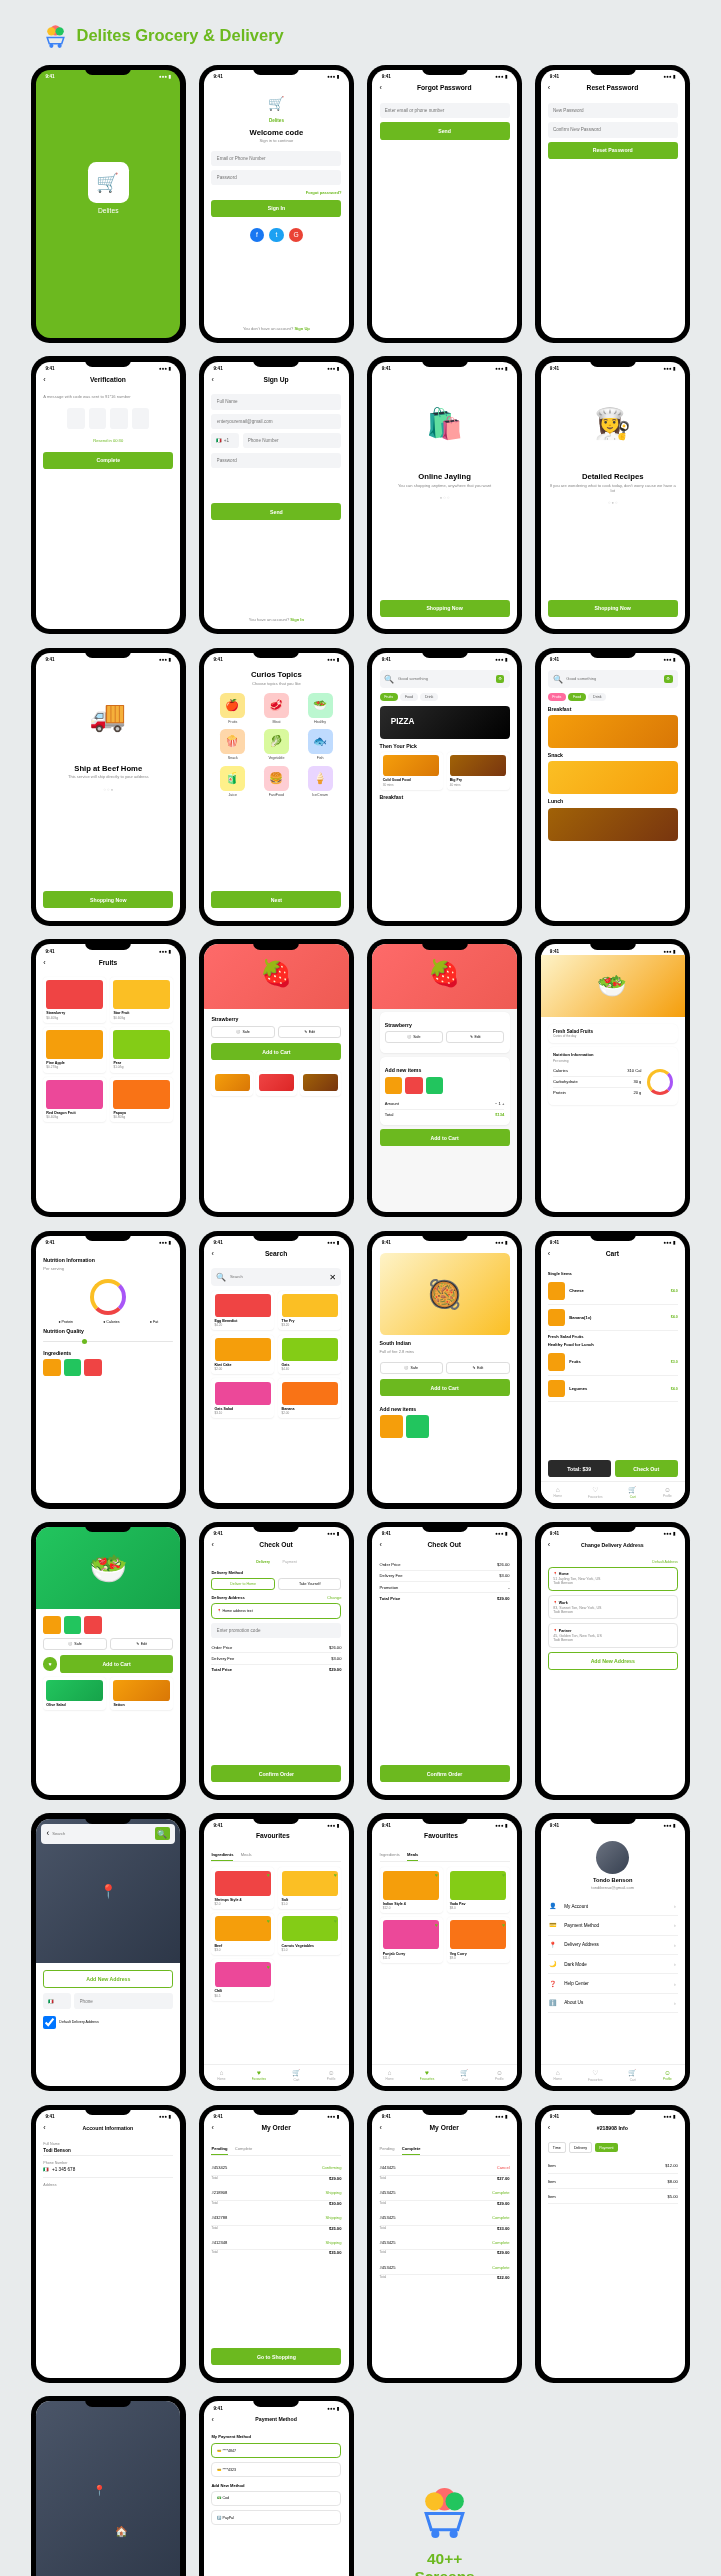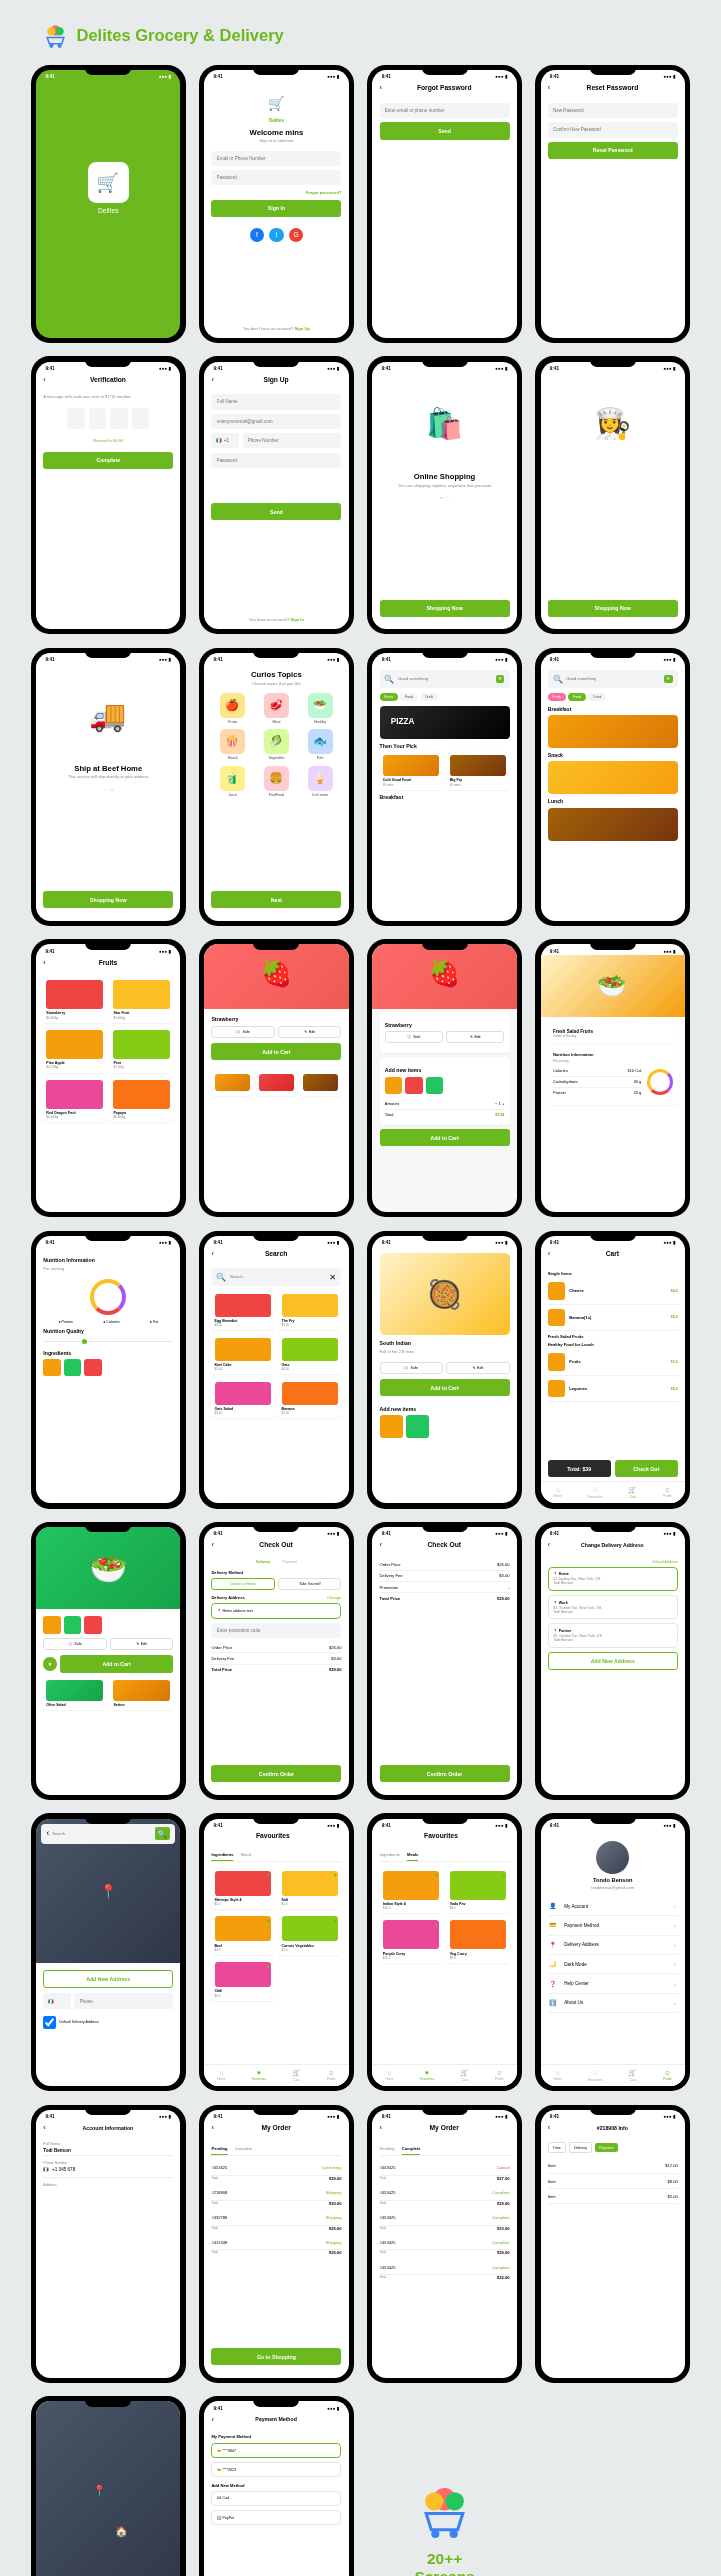--- a/index.html
+++ b/index.html
@@ -132,21 +132,21 @@
 
 <div class="phone">
       <div class="screen">
   <div class="status-bar">
           <span>9:41</span>
           <span>●●● ▮</span>
         </div>
   <div class="content">
     <div class="logo-sm">🛒</div>
     <div style="text-align:center;font-size:4.6px;font-weight:600;color:#6cb91f;margin-bottom:5.2px">Delites</div>
-    <div class="h1">Welcome mins</div>
+    <div class="h1">Welcome code</div>
     <div class="sub">Sign in to continue</div>
     <input class="input" placeholder="Email or Phone Number" style="">
     <input class="input" placeholder="Password" style="">
     <div class="link-sm">Forgot password?</div>
     <button class="btn-primary">Sign In</button>
     <div class="social">
       <div class="social-btn fb">f</div>
       <div class="social-btn tw">t</div>
       <div class="social-btn gg">G</div>
     </div>
@@ -240,35 +240,40 @@
     </div>
 
 <div class="phone">
       <div class="screen">
   <div class="status-bar">
           <span>9:41</span>
           <span>●●● ▮</span>
         </div>
   <div class="illus2">🛍️</div>
   <div class="content">
-    <div class="h1">Online Shopping</div>
+    <div class="h1">Online Jayling</div>
     <div class="sub">You can shopping anytime, anywhere that you want</div>
     <div style="text-align:center;margin:7.2px 0;font-size:4.1px;color:#ccc">● ○ ○</div>
   </div>
   <div style="position:absolute;bottom:7.2px;left:7.2px;right:7.2px"><button class="btn-primary">Shopping Now</button></div>
 </div>
     </div>
 
 <div class="phone">
       <div class="screen">
   <div class="status-bar">
           <span>9:41</span>
           <span>●●● ▮</span>
         </div>
   <div class="illus2">👩‍🍳</div>
+  <div class="content">
+    <div class="h1">Detailed Recipes</div>
+    <div class="sub">If you are wondering what to cook today, don't worry cause we have a lot</div>
+    <div style="text-align:center;margin:7.2px 0;font-size:4.1px;color:#ccc">○ ● ○</div>
+  </div>
   <div style="position:absolute;bottom:7.2px;left:7.2px;right:7.2px"><button class="btn-primary">Shopping Now</button></div>
 </div>
     </div>
 
 <div class="phone">
       <div class="screen">
   <div class="status-bar">
           <span>9:41</span>
           <span>●●● ▮</span>
         </div>
@@ -1286,17 +1291,17 @@
   <div class="footer-logo">
     <svg width="57" height="57" viewBox="0 0 56 56">
           <circle cx="28" cy="16" r="11" fill="#ff6b6b"></circle>
           <circle cx="18" cy="18" r="9" fill="#fbbf24"></circle>
           <circle cx="38" cy="18" r="9" fill="#22c55e"></circle>
           <path d="M10 30 L46 30 L41 46 L15 46 Z" fill="none" stroke="#3b82f6" stroke-width="3"></path>
           <circle cx="19" cy="50" r="4" fill="#3b82f6"></circle>
           <circle cx="37" cy="50" r="4" fill="#3b82f6"></circle>
         </svg>
   </div>
-  <div class="footer-text"><span>20++</span><br><span>Screens</span></div>
+  <div class="footer-text"><span>40++</span><br><span>Screens</span></div>
 </div>
 
 </div>
 
 
 </body></html>

